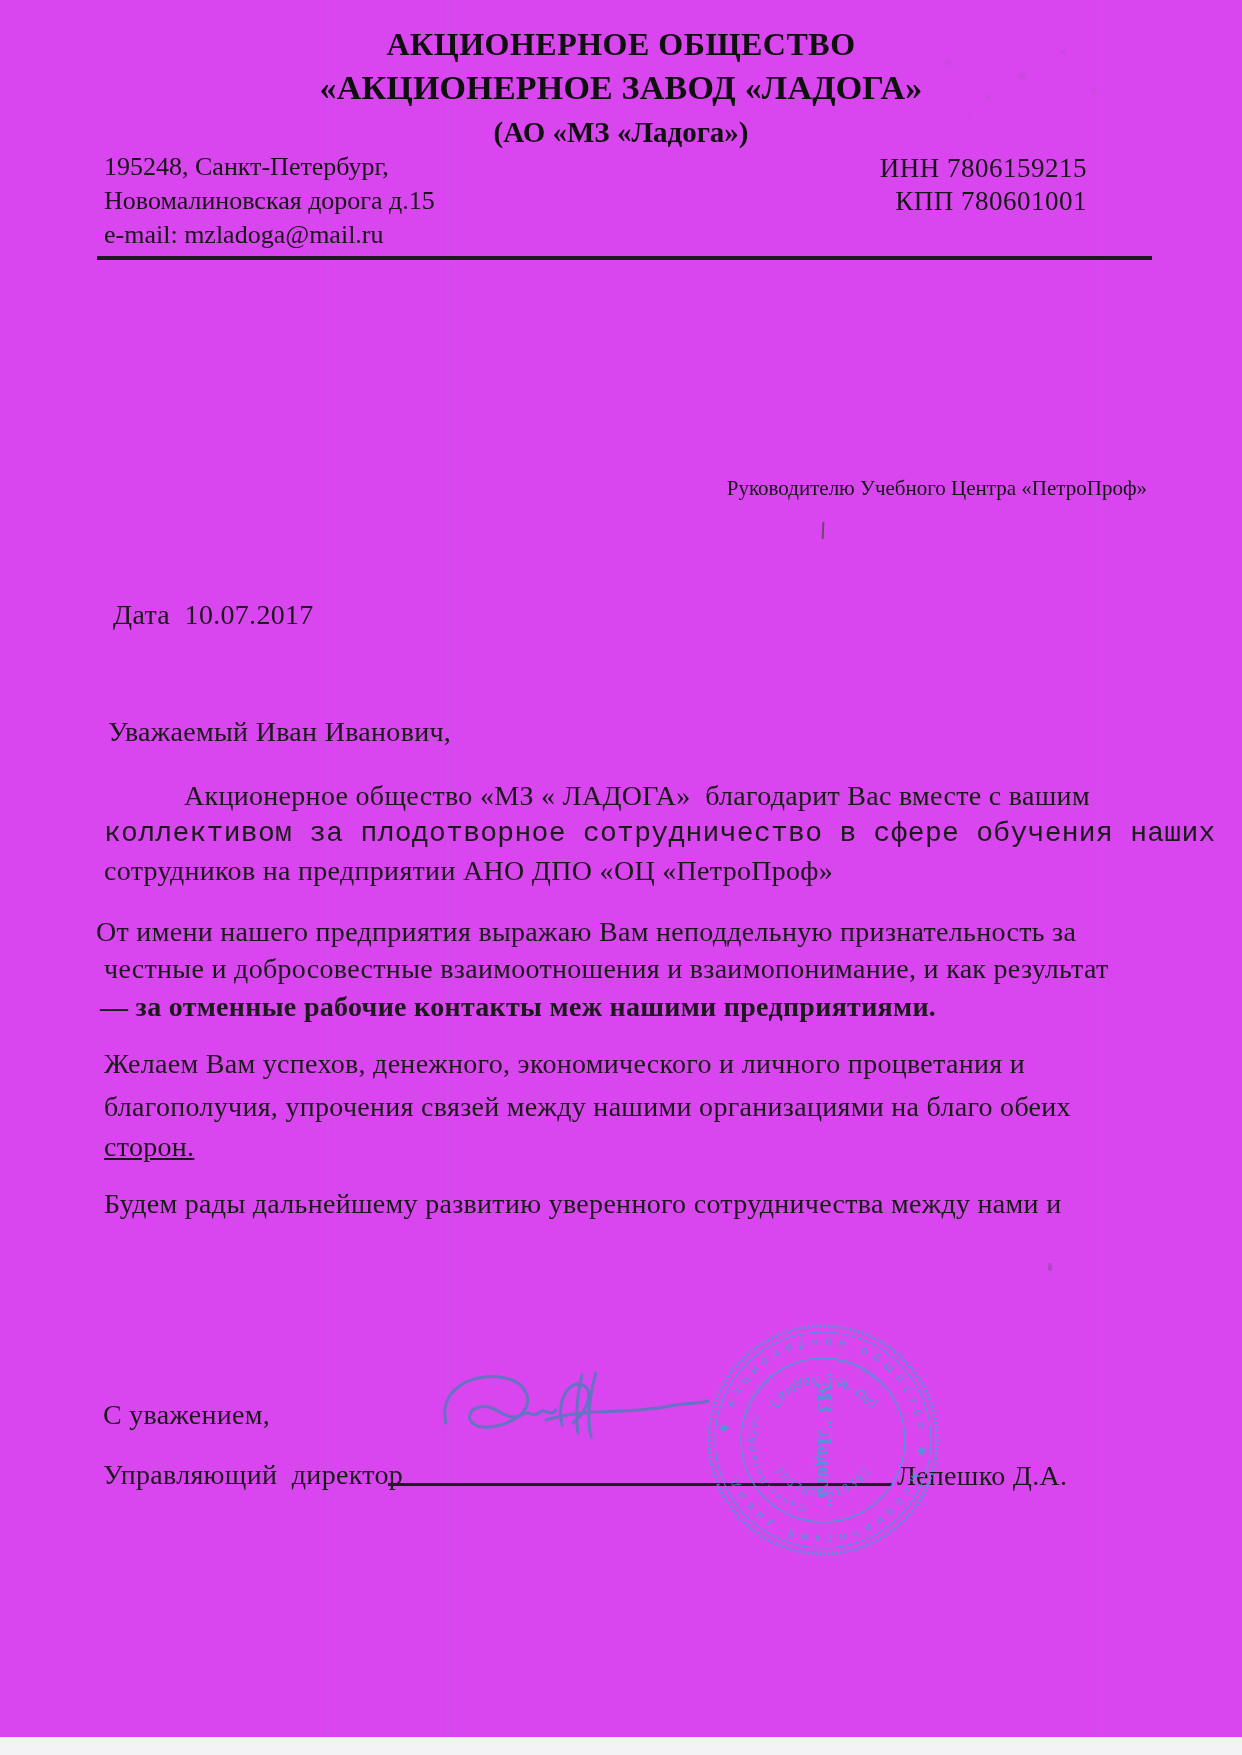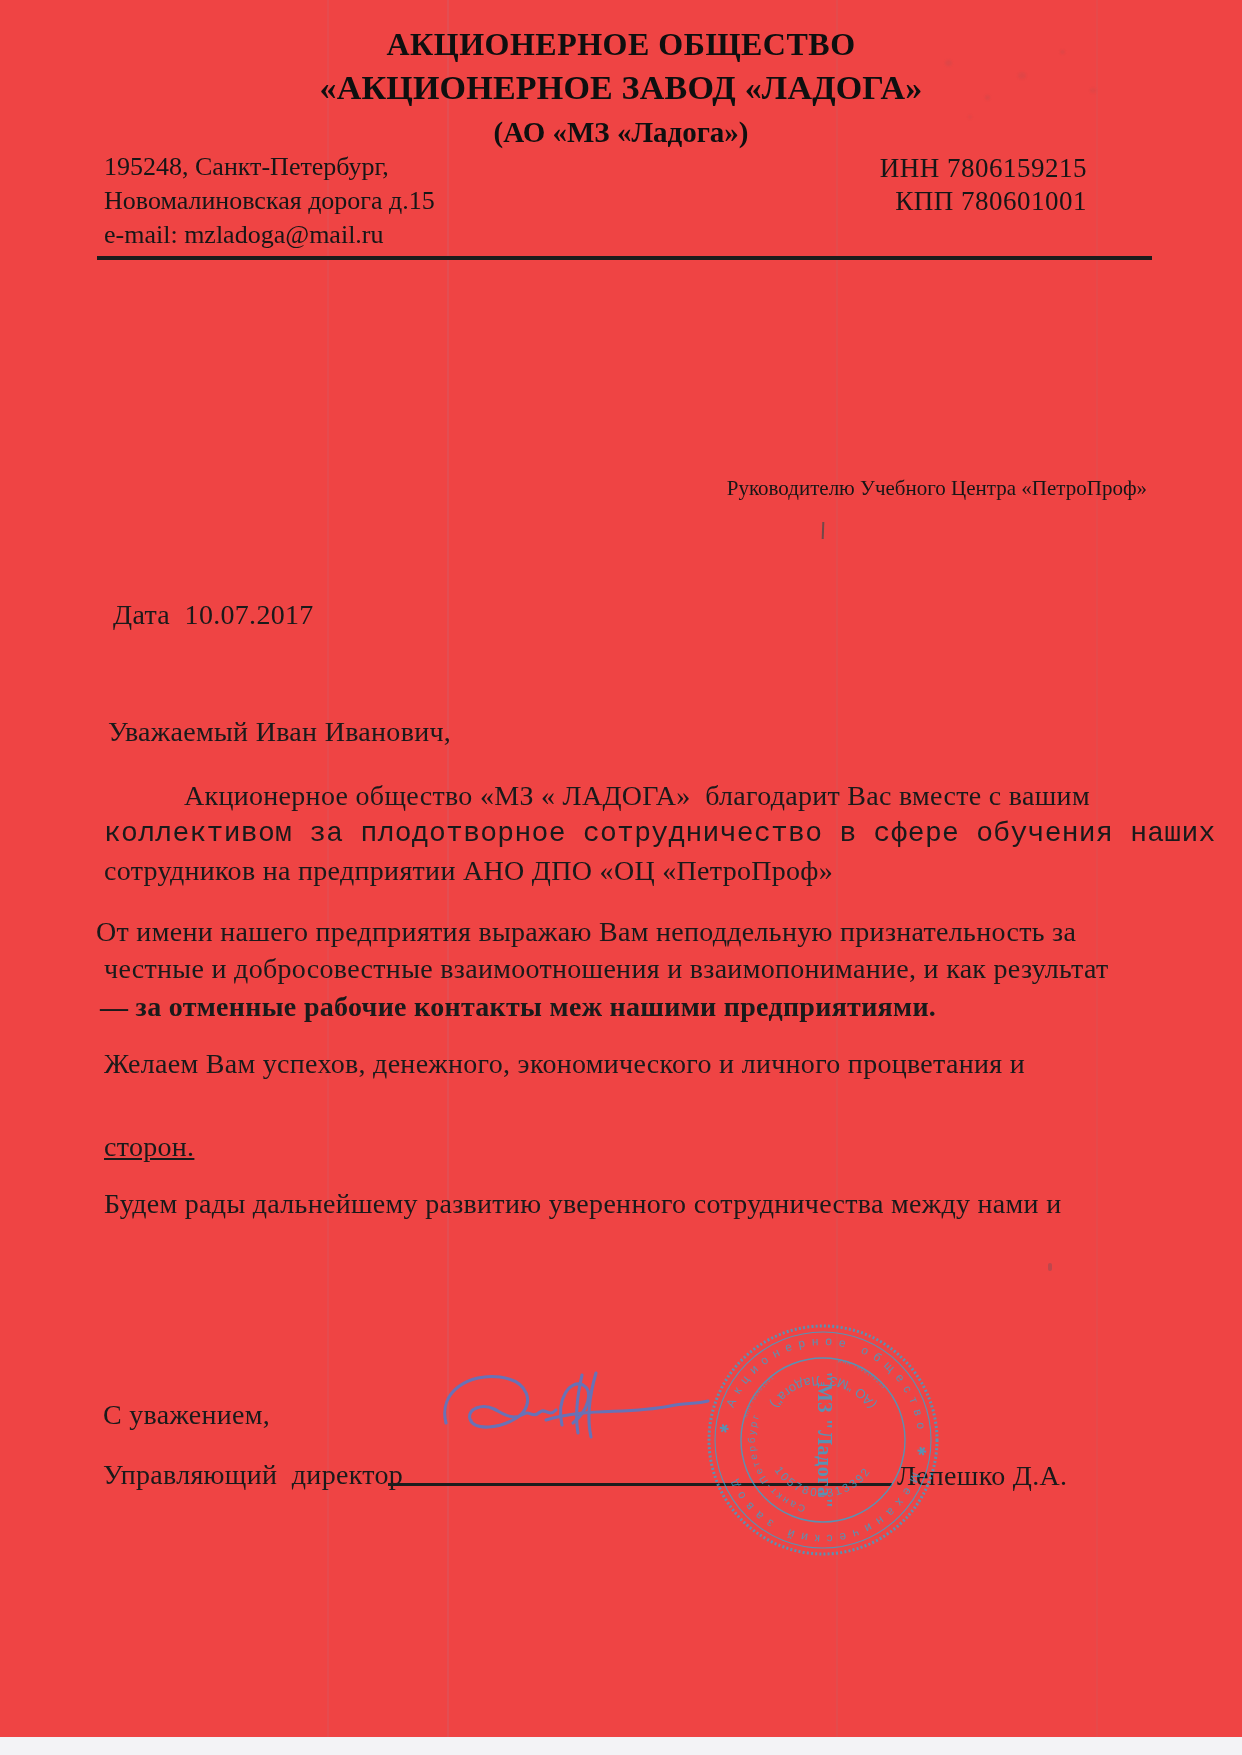--- a/index.html
+++ b/index.html
@@ -1,19 +1,19 @@
 <!DOCTYPE html>
 <html><head>
 <meta charset="utf-8">
 <style>
   html,body{margin:0;padding:0;background:#ffffff;}
   .page{
     position:relative;
     width:1242px;height:1755px;
-    background:#ef4444;
+    background:#d946ef;
     overflow:hidden;
     font-family:"Liberation Serif", serif;
     color:#161616;
   }
   .abs{position:absolute;}
   .tline{white-space:pre;line-height:38px;font-size:28px;letter-spacing:0.3px;color:#1a1a1a;z-index:2;}
   .hdr{width:1052px;left:95px;top:22px;text-align:center;font-weight:bold;color:#0f0f0f;z-index:2;}
   .hdr div{line-height:44px;white-space:pre;}
   .hdr .h1{font-size:32px;letter-spacing:0.5px;}
   .hdr .h2{font-size:34px;letter-spacing:0.2px;}
@@ -80,20 +80,21 @@
 
   <div class="abs tline" style="left:184px;top:777px;">Акционерное общество «МЗ « ЛАДОГА»  благодарит Вас вместе с вашим</div>
   <div class="abs tline" style="left:104px;top:815px;font-family:Liberation Mono, monospace;">коллективом за плодотворное сотрудничество в сфере обучения наших</div>
   <div class="abs tline" style="left:104px;top:852px;">сотрудников на предприятии АНО ДПО «ОЦ «ПетроПроф»</div>
 
   <div class="abs tline" style="left:96px;top:913px;">От имени нашего предприятия выражаю Вам неподдельную признательность за</div>
   <div class="abs tline" style="left:104px;top:950px;">честные и добросовестные взаимоотношения и взаимопонимание, и как результат</div>
   <div class="abs tline" style="left:100px;top:988px;font-weight:bold;">— за отменные рабочие контакты меж нашими предприятиями.</div>
 
   <div class="abs tline" style="left:104px;top:1045px;">Желаем Вам успехов, денежного, экономического и личного процветания и</div>
+  <div class="abs tline" style="left:104px;top:1088px;">благополучия, упрочения связей между нашими организациями на благо обеих</div>
   <div class="abs tline" style="left:104px;top:1128px;text-decoration:underline;">сторон.</div>
 
   <div class="abs tline" style="left:104px;top:1185px;">Будем рады дальнейшему развитию уверенного сотрудничества между нами и</div>
 
   <div class="abs tline" style="left:103px;top:1396px;">С уважением,</div>
   <div class="abs tline" style="left:103px;top:1456px;">Управляющий  директор</div>
   <div class="abs underline"></div>
   <div class="abs tline" style="left:897px;top:1457px;">Лепешко Д.А.</div>
 
   <svg class="abs" style="left:430px;top:1365px;z-index:5;" width="290" height="95" viewBox="0 0 290 95">

